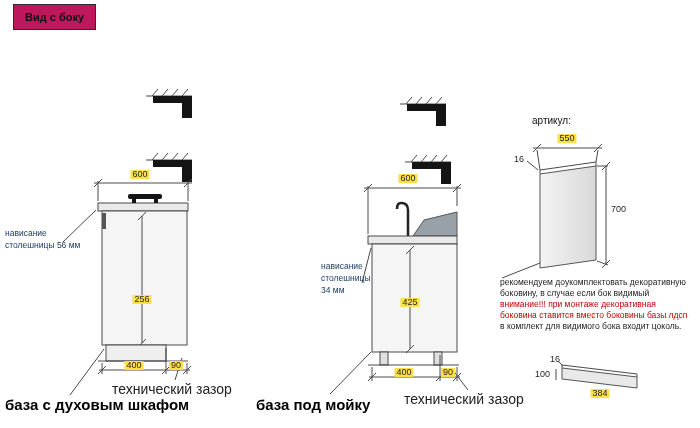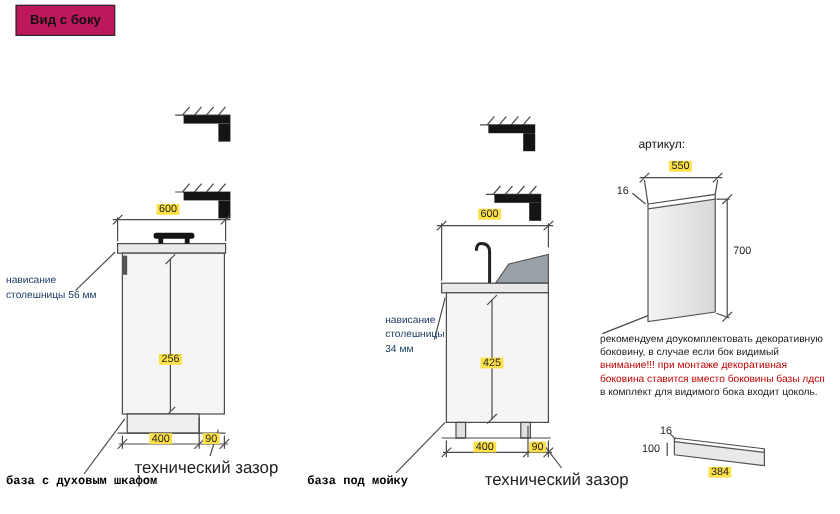--- a/index.html
+++ b/index.html
@@ -17,21 +17,21 @@
     transform:translateX(-50%); background:#fde047; padding:0 2px; white-space:nowrap;
   }
   .dim-l {
     position:absolute; font-size:9px; color:#1f1f1f; line-height:1; white-space:nowrap;
   }
   .lbl {
     position:absolute; font-size:8.5px; line-height:1.15; white-space:nowrap;
     color:var(--label-blue,#17375e);
   }
   .gap-lbl { position:absolute; font-size:14px; color:#222; white-space:nowrap; }
-  .caption { position:absolute; font-size:10px; font-weight:bold; color:#000; white-space:nowrap;font-family:Liberation Mono, monospace; }
+  .caption { position:absolute; font-size:15px; font-weight:bold; color:#000; white-space:nowrap; }
   .header-lbl { position:absolute; font-size:10px; font-weight:normal; color:#111; white-space:nowrap; }
   .note { position:absolute; left:500px; font-size:8.5px; color:#1a1a1a; line-height:1.2; white-space:nowrap; }
   .note.warn { color:var(--warning-red,#c00000); font-weight:normal; }
   svg { position:absolute; left:0; top:0; }
 </style>
 </head>
 <body>
 
 <div id="canvas">
 

